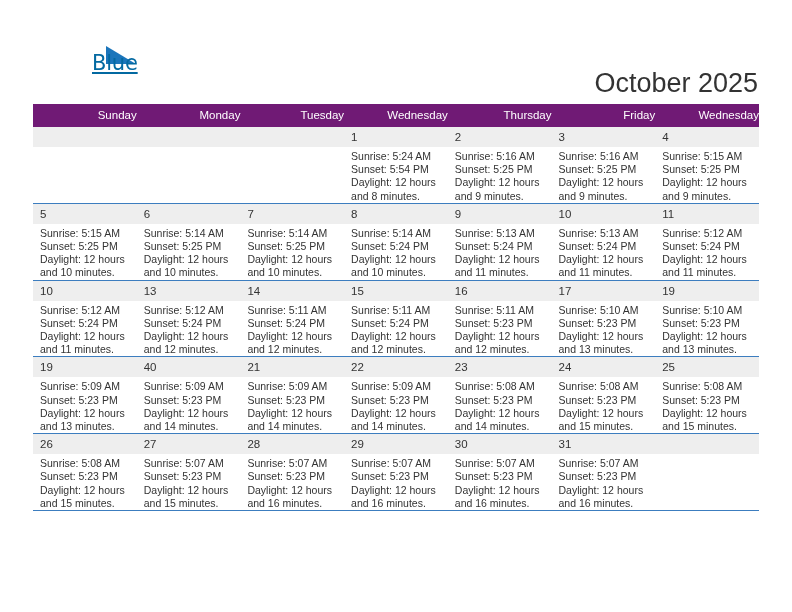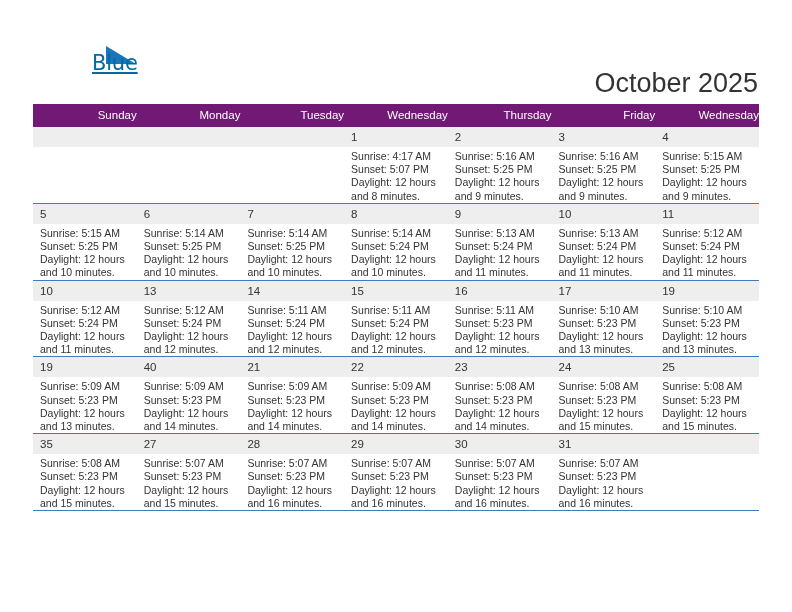--- a/index.html
+++ b/index.html
@@ -179,22 +179,22 @@
           </td>
           <td class="empty">
             <span class="daynum"></span>
           </td>
           <td class="empty">
             <span class="daynum"></span>
           </td>
           <td class="">
             <span class="daynum">1</span>
             <span class="dayinfo">
-              <span>Sunrise: 4:17 AM</span>
-              <span>Sunset: 5:07 PM</span>
+              <span>Sunrise: 5:24 AM</span>
+              <span>Sunset: 5:54 PM</span>
               <span class="wrap">Daylight: 12 hours and 8 minutes.</span>
             </span>
           </td>
           <td class="">
             <span class="daynum">2</span>
             <span class="dayinfo">
               <span>Sunrise: 5:16 AM</span>
               <span>Sunset: 5:25 PM</span>
               <span class="wrap">Daylight: 12 hours and 9 minutes.</span>
             </span>
@@ -385,21 +385,21 @@
             <span class="daynum">25</span>
             <span class="dayinfo">
               <span>Sunrise: 5:08 AM</span>
               <span>Sunset: 5:23 PM</span>
               <span class="wrap">Daylight: 12 hours and 15 minutes.</span>
             </span>
           </td>
         </tr>
         <tr>
           <td class="">
-            <span class="daynum">35</span>
+            <span class="daynum">26</span>
             <span class="dayinfo">
               <span>Sunrise: 5:08 AM</span>
               <span>Sunset: 5:23 PM</span>
               <span class="wrap">Daylight: 12 hours and 15 minutes.</span>
             </span>
           </td>
           <td class="">
             <span class="daynum">27</span>
             <span class="dayinfo">
               <span>Sunrise: 5:07 AM</span>

